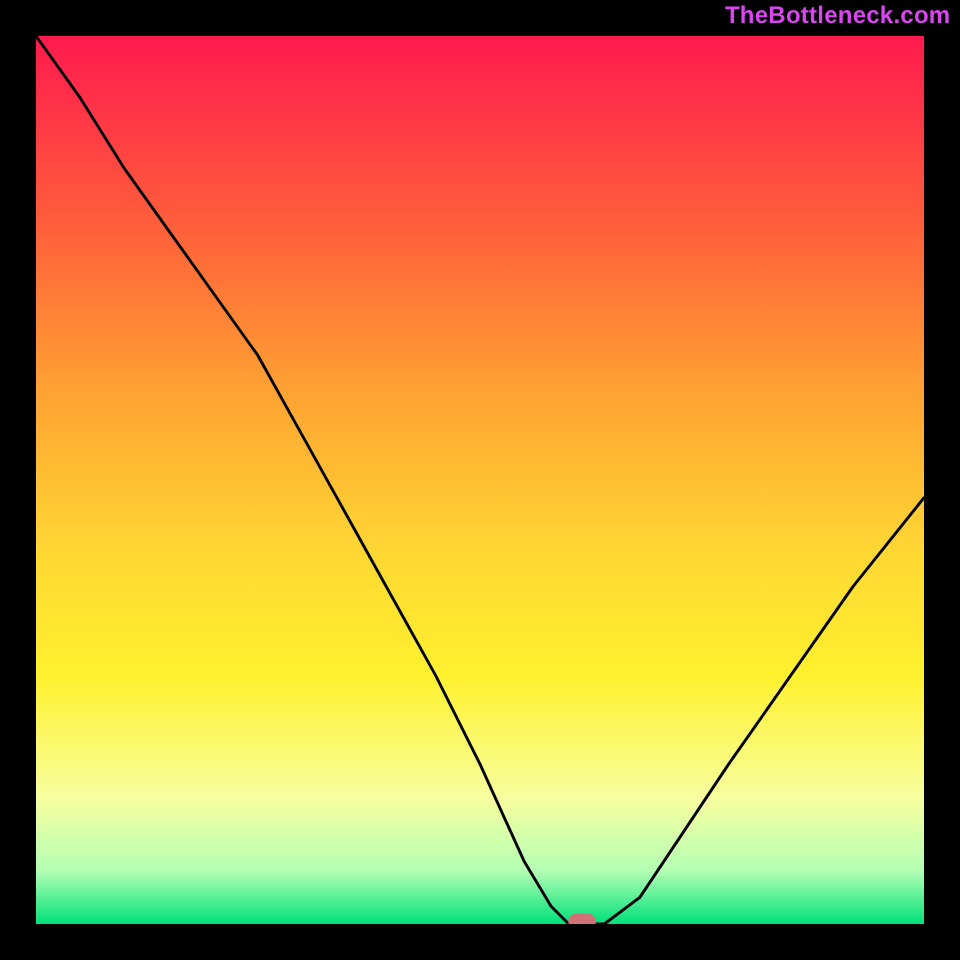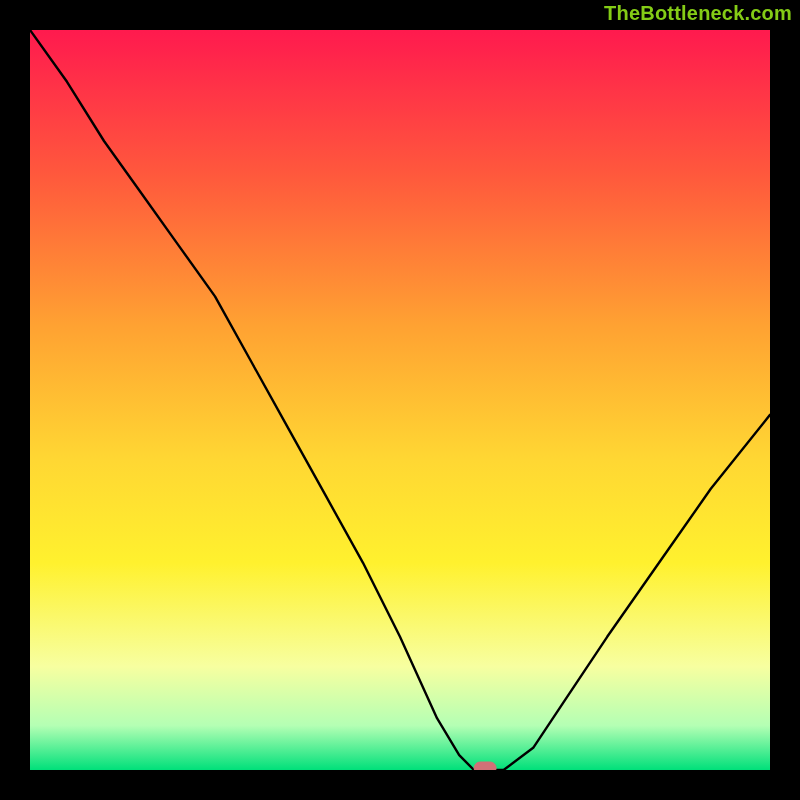--- a/index.html
+++ b/index.html
@@ -14,21 +14,21 @@
   .stage {
     position: relative;
     width: 800px;
     height: 800px;
     background: #000;
   }
   .watermark {
     position: absolute;
     top: 2px;
     right: 8px;
-    color: #84cc16;
+    color: #d946ef;
     font-size: 20px;
     font-weight: 600;
     letter-spacing: 0.2px;
     z-index: 10;
   }
   svg.plot {
     position: absolute;
     
     left: 30px;
     top: 30px;

